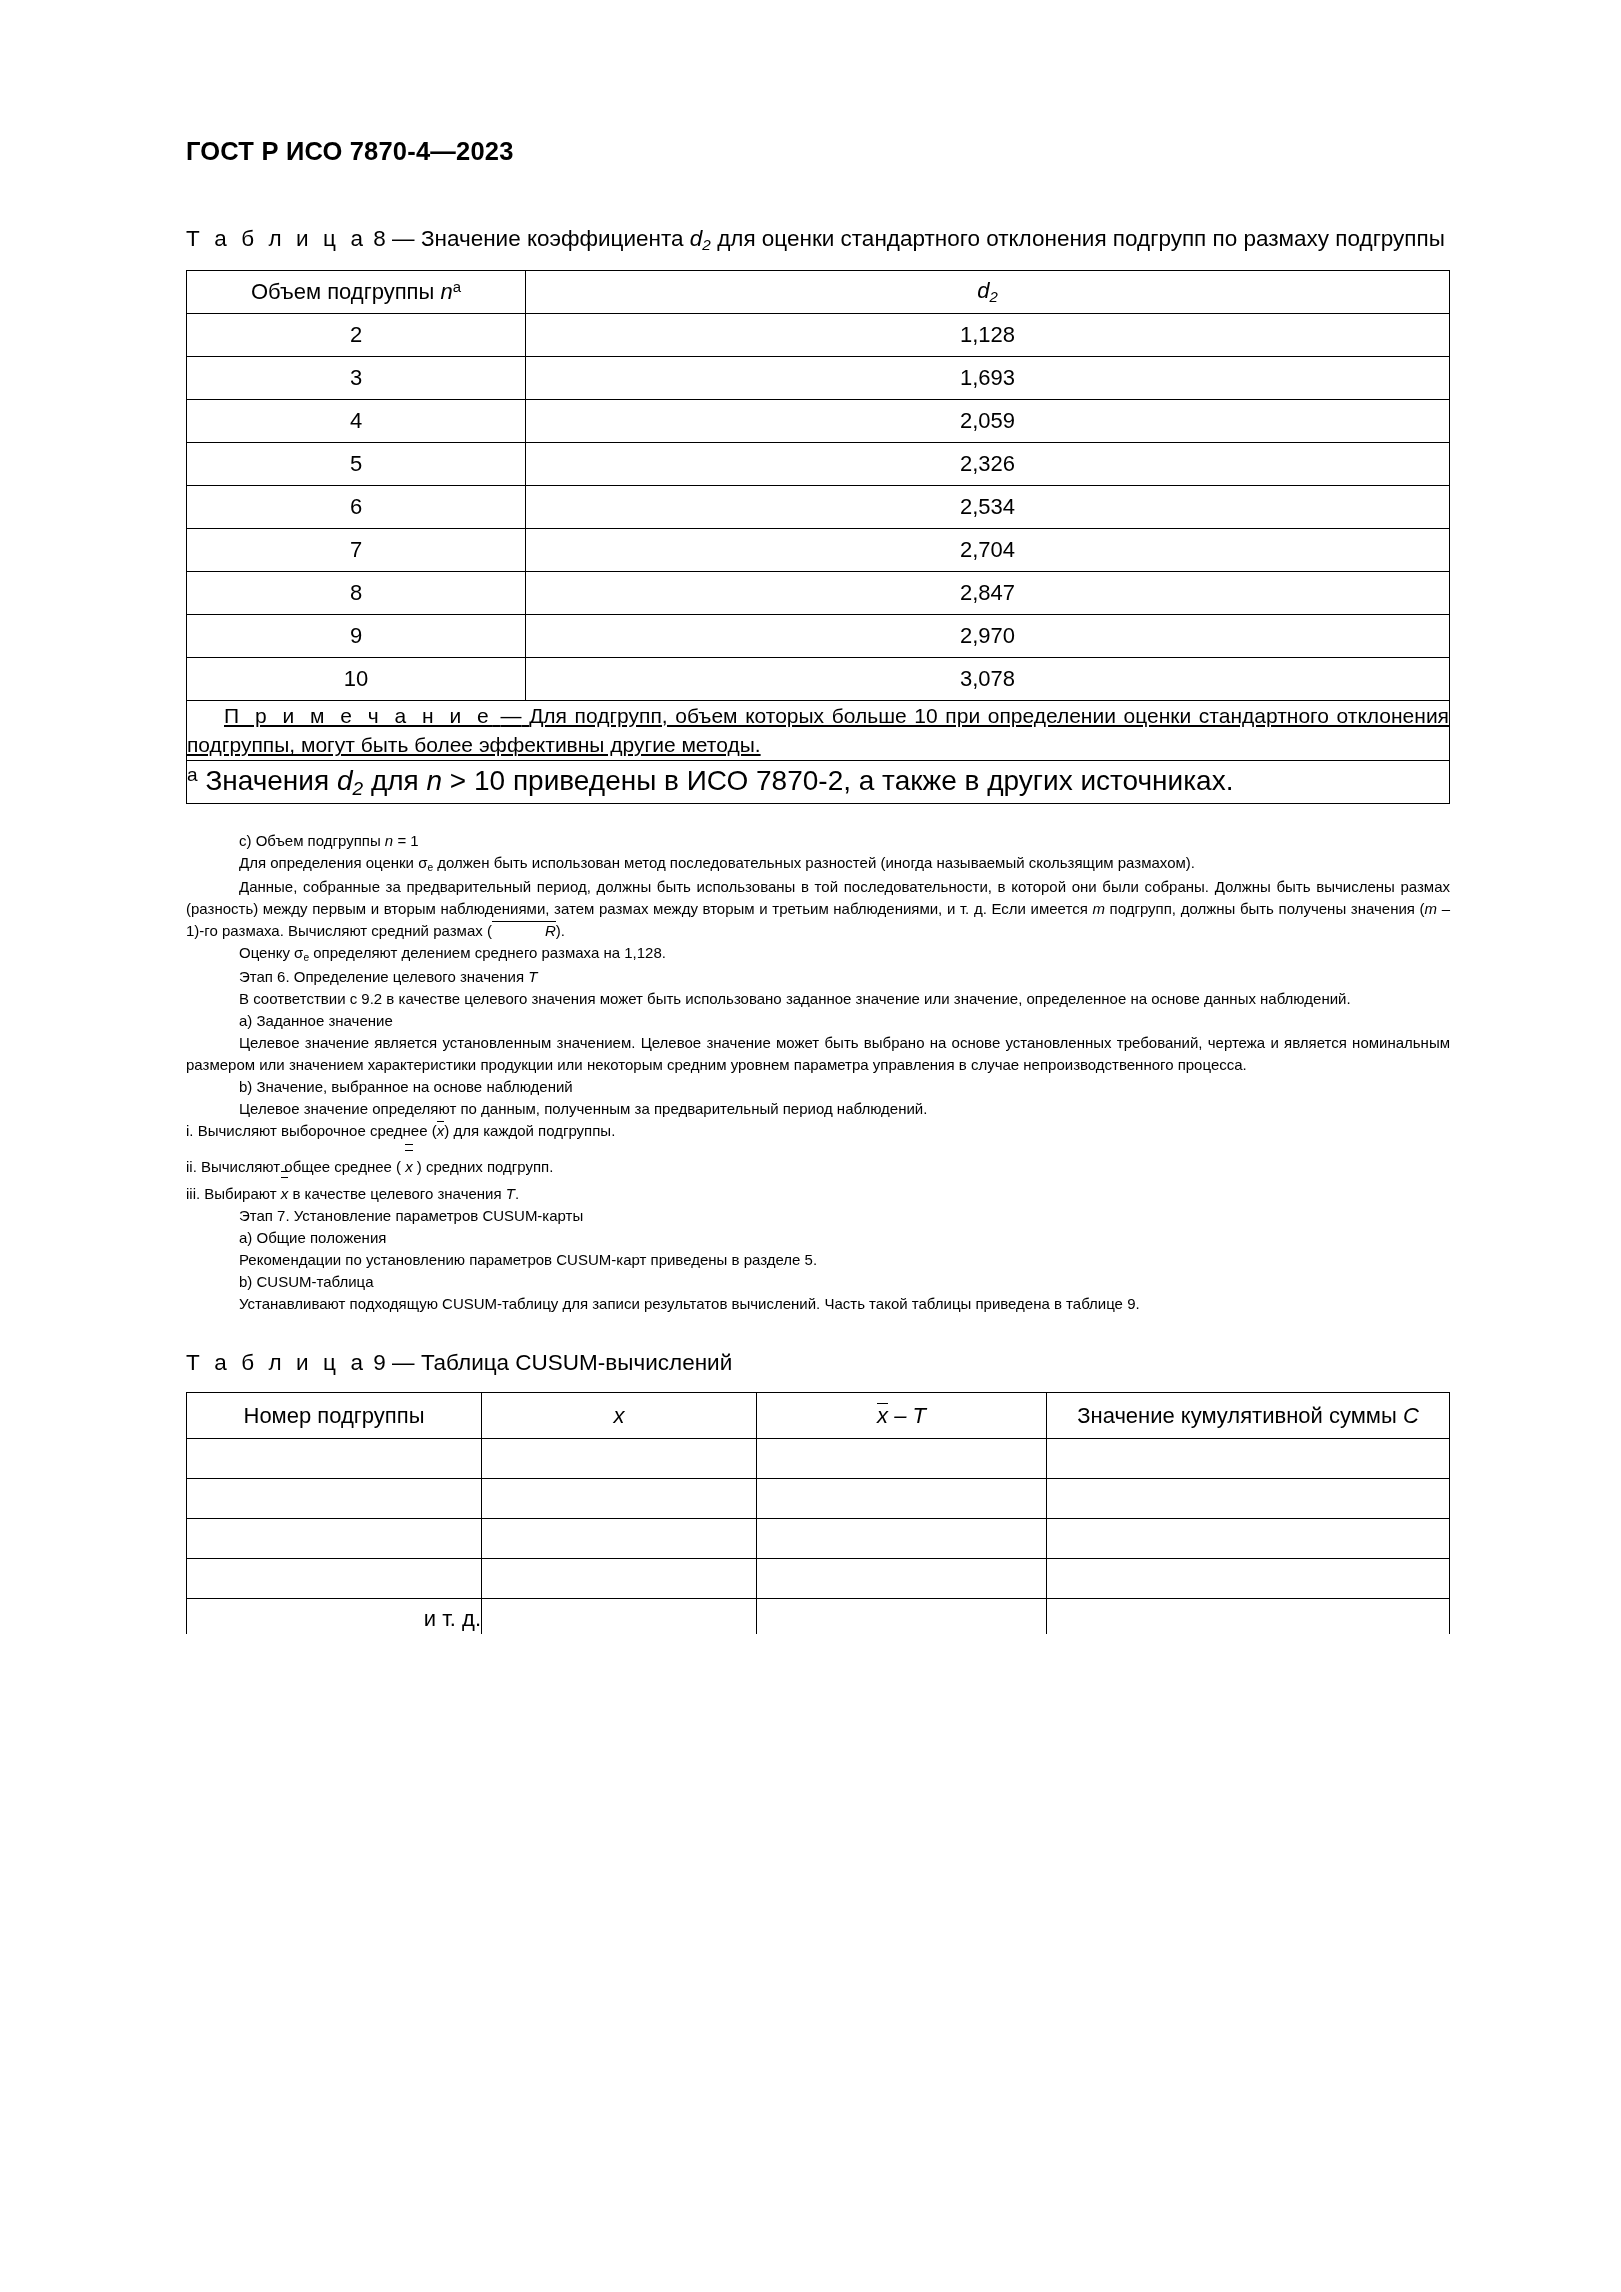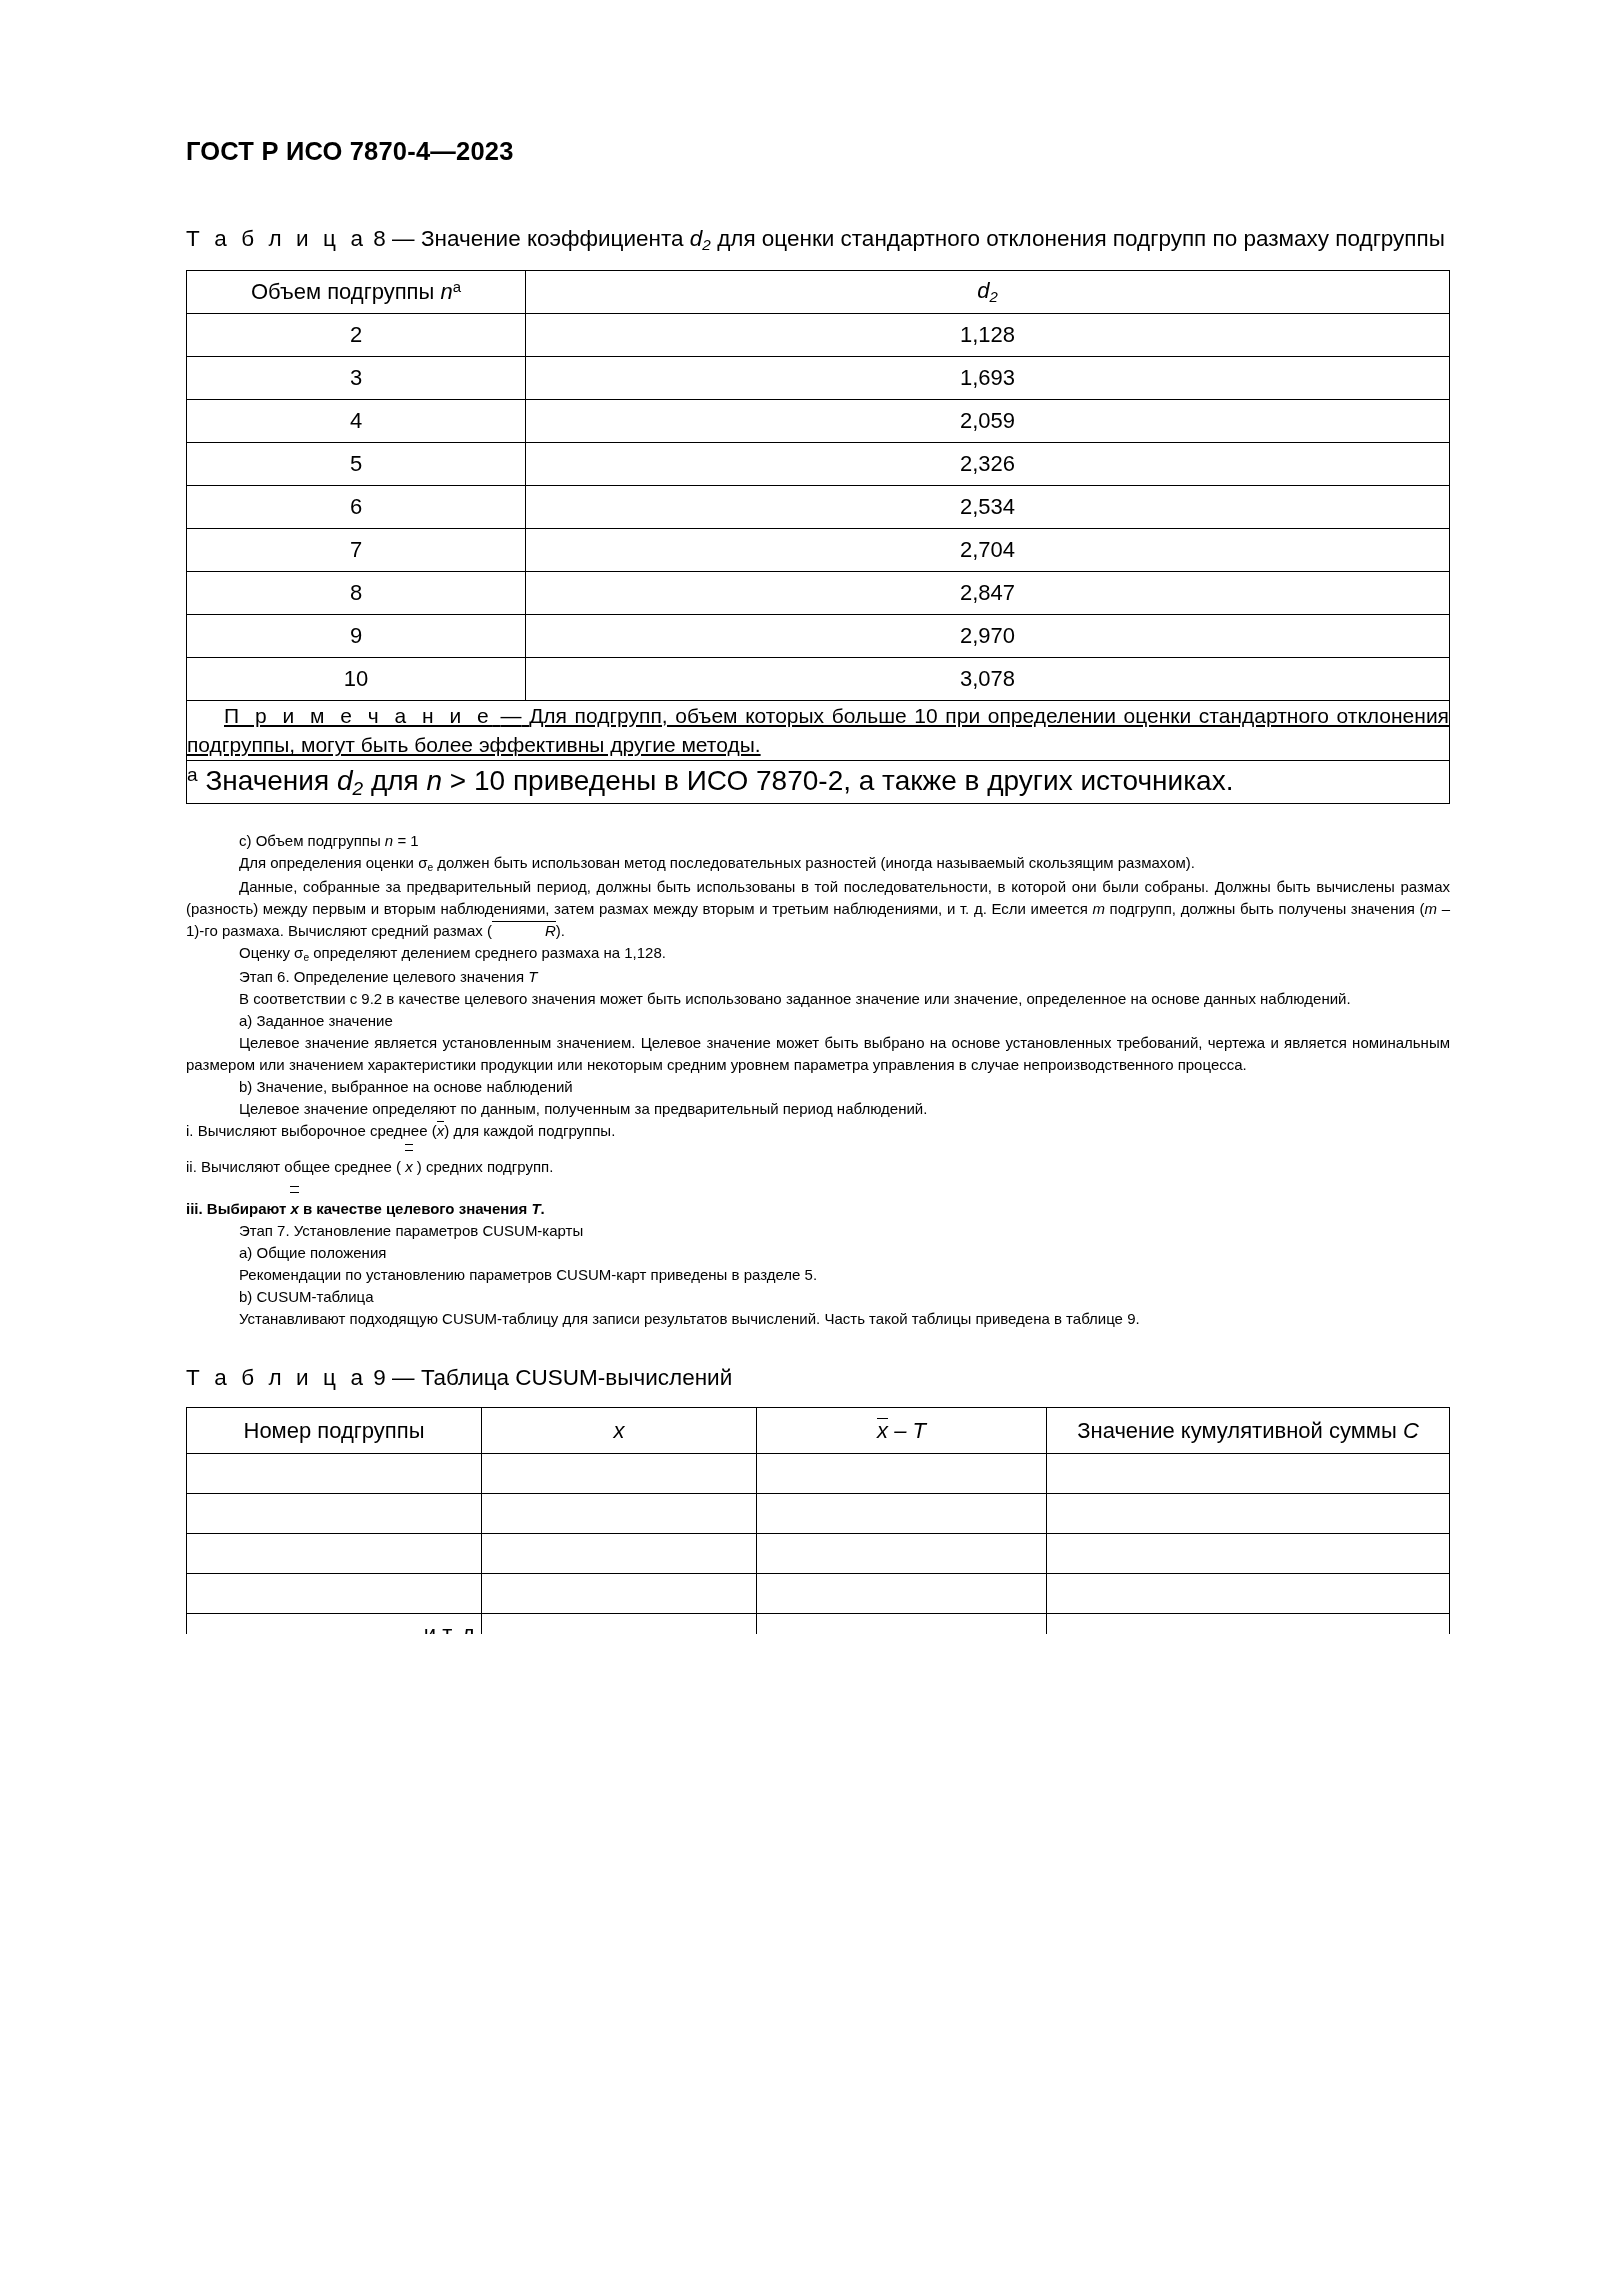--- a/index.html
+++ b/index.html
@@ -277,21 +277,21 @@
       <p class="ind nojust">Целевое значение определяют по данным, полученным за предварительный период наблюдений.</p>
 
       <p class="nojust">
         <span>i. Вычисляют выборочное среднее (</span><span class="ovl">x</span><span>) для каждой подгруппы.</span>
       </p>
 
       <p class="nojust" style="margin-top:13.7px;">
         <span>ii. Вычисляют общее среднее (</span>&nbsp;<span class="ovl2">x</span>&nbsp;<span>) средних подгрупп.</span>
       </p>
 
-      <p class="nojust" style="margin-top:20px;font-weight:bold;">
+      <p class="nojust" style="margin-top:5px;">
         <span>iii. Выбирают</span>&nbsp;<span class="ovl2">x</span>&nbsp;<span>в качестве целевого значения</span>
         <span class="it">T</span><span>.</span>
       </p>
 
       <p class="ind nojust">Этап 7. Установление параметров CUSUM-карты</p>
 
       <p class="ind nojust">a) Общие положения</p>
 
       <p class="ind nojust">Рекомендации по установлению параметров CUSUM-карт приведены в разделе 5.</p>
 

